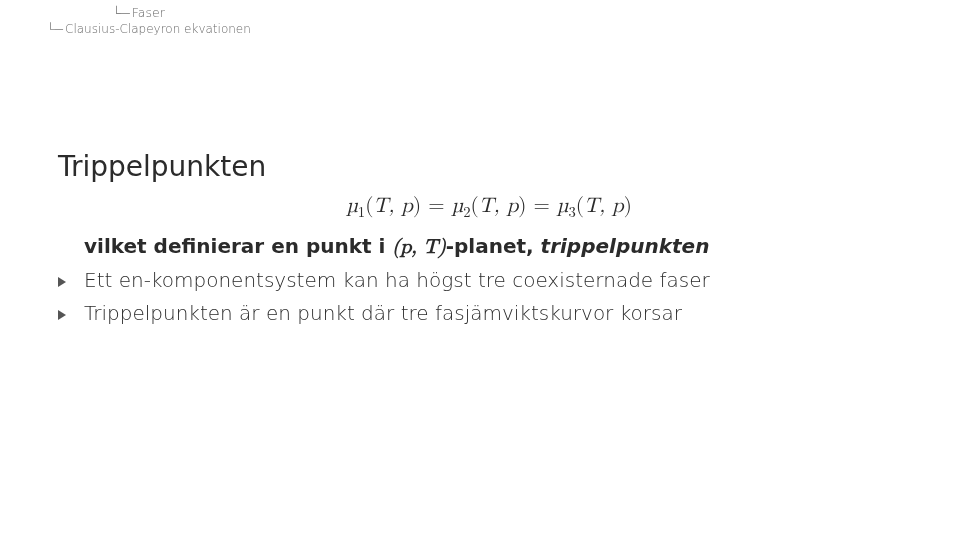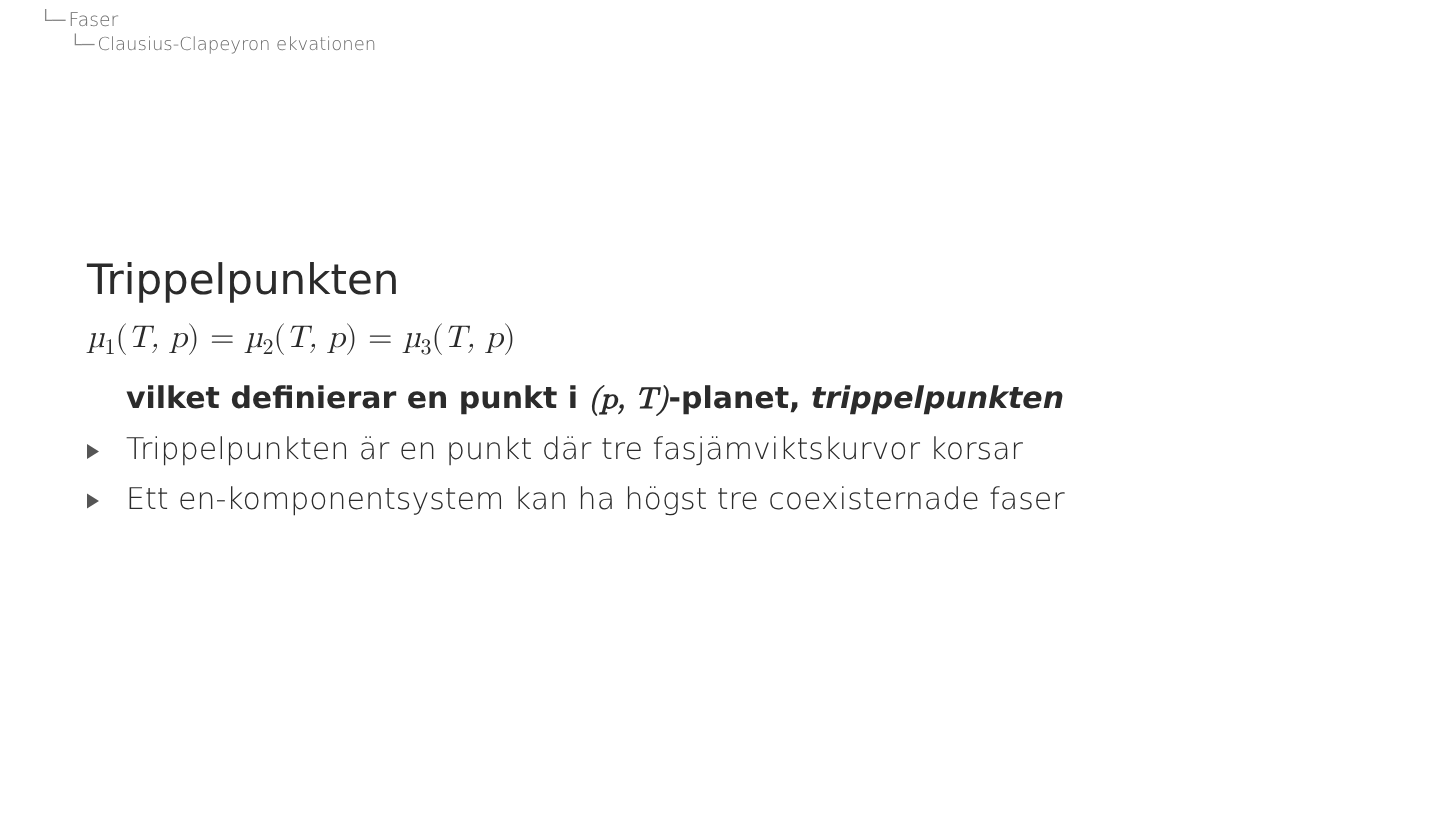--- a/index.html
+++ b/index.html
@@ -21,25 +21,25 @@
   }
   .h1 { font-size: 13.5px; }
   .h2 { font-size: 12.5px; margin-top: 2px; }
   .h3 { font-size: 12px; margin-top: 2px; }
   .tree {
     display: inline-block;
     font-family: 'DejaVu Sans', sans-serif;
     color: #888;
     margin-right: 2px;
   }
-  .indent1 { margin-left: 18px; }
+  .indent1 { margin-left: 18px; text-align: center; }
   .indent2 { margin-left: 38px; }
   .body-area {
     position: absolute;
-    top: 170px;
+    top: 150px;
     left: 58px;
     right: 40px;
   }
   .title {
     font-size: 28px;
     color: #2b2b2b;
     font-weight: 400;
     margin-bottom: 10px;
   }
   .bullet-list {
@@ -60,21 +60,21 @@
     position: absolute;
     left: 0;
     top: 0.52em;
     width: 0;
     height: 0;
     border-top: 5px solid transparent;
     border-bottom: 5px solid transparent;
     border-left: 8px solid #555;
   }
   .eq {
-    text-align: left;
+    text-align: center;
     font-family: 'Latin Modern Math', 'STIX Two Math', 'Cambria Math', Georgia, serif;
     font-style: italic;
     font-size: 21px;
     margin: 8px 0 10px 0;
     color: #2b2b2b;
   }
   .eq .up { font-style: normal; }
   .eq sub { font-size: 0.7em; font-style: normal; }
   .mathit {
     font-family: 'Latin Modern Math', 'STIX Two Math', 'Cambria Math', Georgia, serif;
@@ -110,20 +110,20 @@
     <span>µ</span><sub>3</sub><span class="up">(</span>T, p<span class="up">)</span>
   </div>
 
   <div class="continuation">
     <span>vilket definierar en punkt i </span><span class="mathit">(p, T)</span><span>-planet, </span><em class="term">trippelpunkten</em>
   </div>
 
   <ul class="bullet-list">
     <li>
       <span class="marker"></span>
-      <span>Trippelpunkten är en punkt där tre fasjämviktskurvor korsar</span>
+      <span>Ett en-komponentsystem kan ha högst tre coexisternade faser</span>
     </li>
     <li>
       <span class="marker"></span>
-      <span>Ett en-komponentsystem kan ha högst tre coexisternade faser</span>
+      <span>Trippelpunkten är en punkt där tre fasjämviktskurvor korsar</span>
     </li>
   </ul>
 </div>
 
 </body></html>

